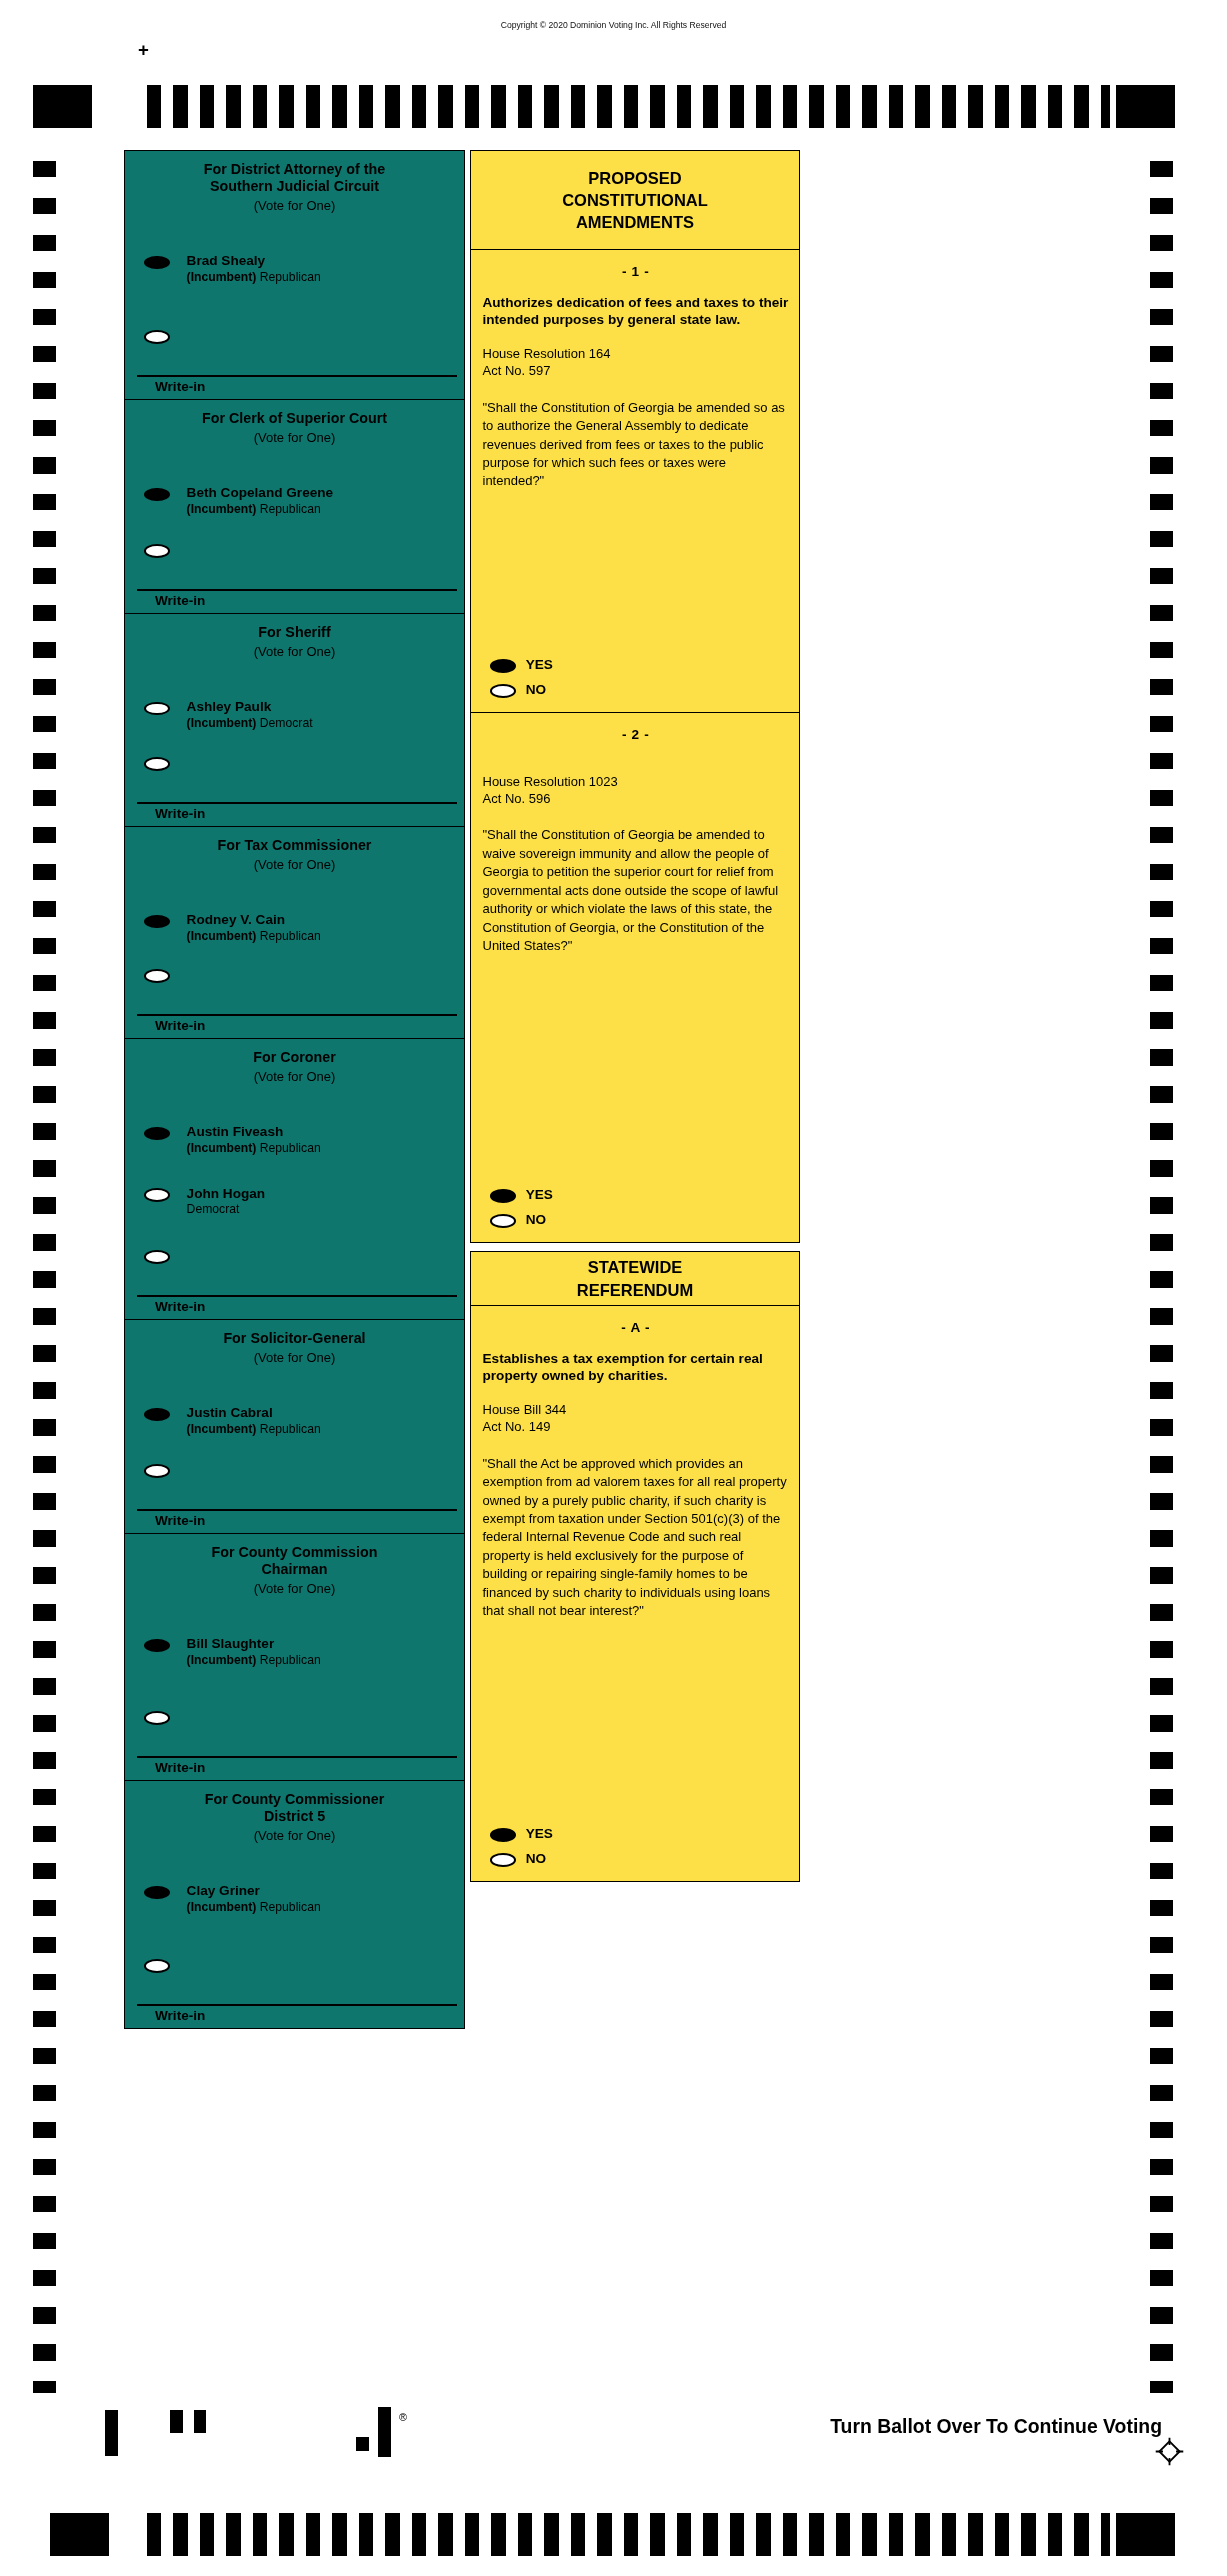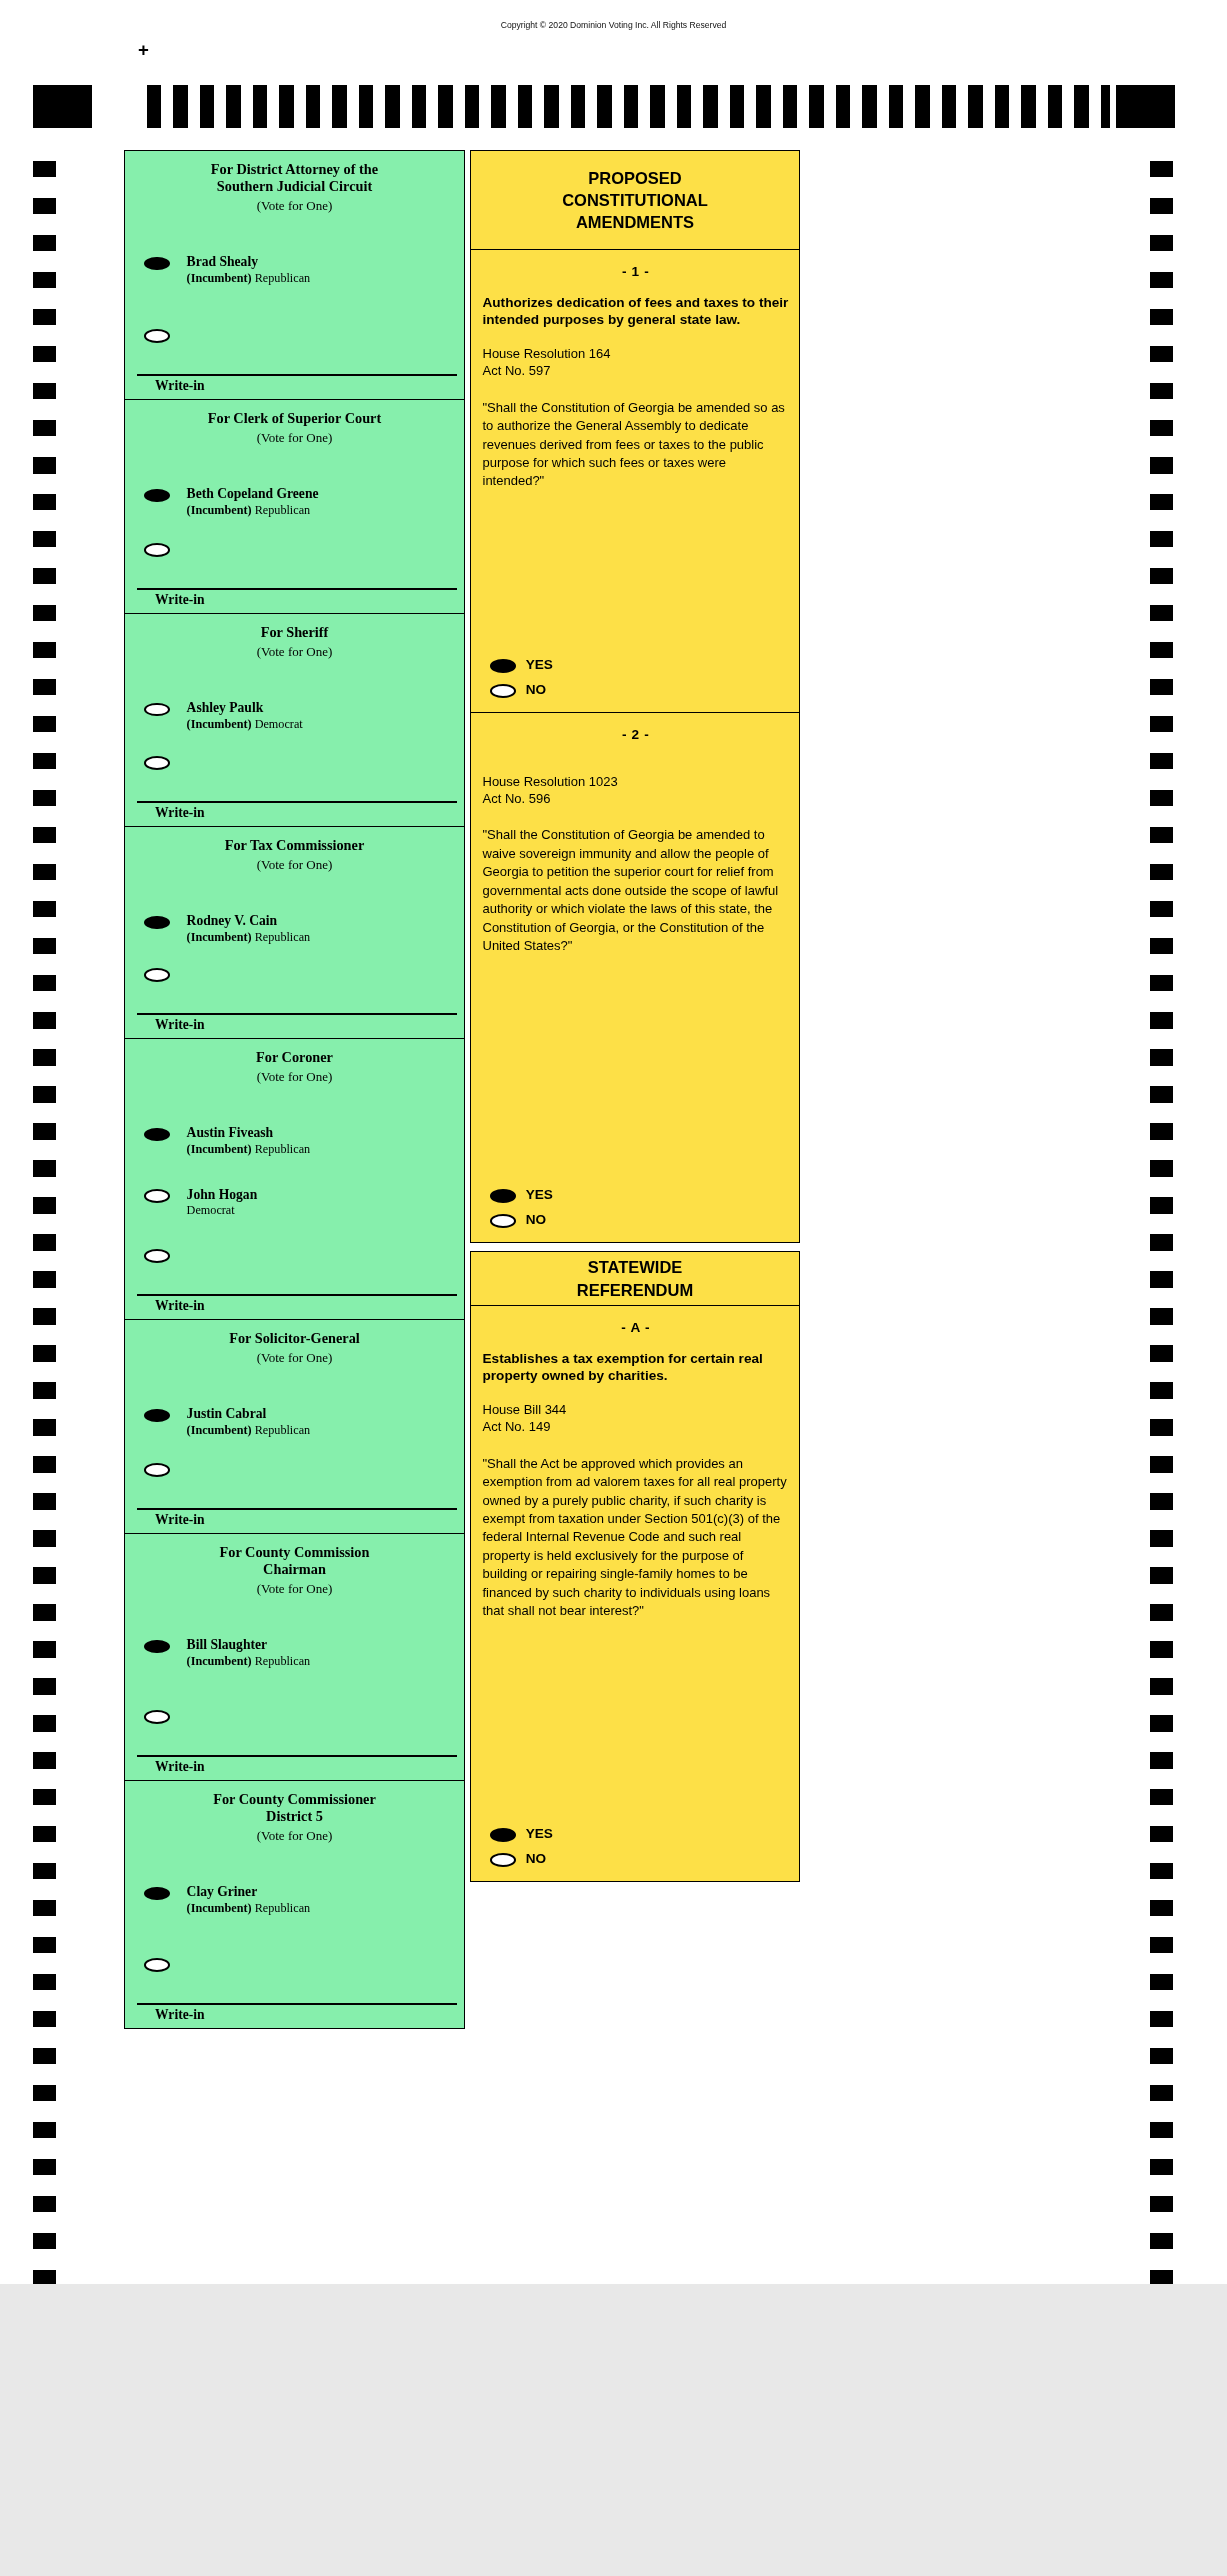--- a/index.html
+++ b/index.html
@@ -1,17 +1,17 @@
 <!DOCTYPE html>
 <html style="font-size:11.5px"><head>
 <meta charset="utf-8">
 <style>
   * { margin:0; padding:0; box-sizing:border-box; }
   body { background:#e8e8e8; font-family:"Liberation Sans", sans-serif; }
-  .page { position:relative; width:1227px; height:2284px; background:#ffffff; color:#000; overflow:hidden; }
+  .page { position:relative; width:1227px; height:2576px; background:#ffffff; color:#000; overflow:hidden; }
 
   
   .copyright { position:absolute; top:20px; left:0; width:1227px; text-align:center; font-size:8.6px; color:#111; }
   .plus-mark { position:absolute; left:138px; top:39px; font-size:18.6px; font-weight:bold; }
   .corner { position:absolute; background:#000; width:59px; height:43px; }
   .corner.tl { left:33px;  top:85px; }
   .corner.tr { left:1116px; top:85px; }
   .corner.bl { left:50px;  top:2513px; }
   .corner.br { left:1116px; top:2513px; }
   .band { position:absolute; height:43px; left:147px; width:963px;
@@ -26,21 +26,21 @@
   .cal.b1 { left:105px; top:2410px; width:13px; height:46px; }
   .cal.b2 { left:170px; top:2410px; width:13px; height:23px; }
   .cal.b3 { left:194px; top:2410px; width:12.2px; height:23px; }
   .cal.sq { left:356px; top:2437px; width:13px; height:14.3px; }
   .cal.b4 { left:378px; top:2407px; width:13px; height:50px; }
   .regmark { position:absolute; left:399px; top:2411px; font-size:10.8px; }
   .turn-over { position:absolute; right:65px; top:2415px; font-size:19.4px; font-weight:bold; }
   .diamond-icon { position:absolute; left:1155px; top:2437px; }
 
   
-  .lbox { position:absolute; left:124px; top:150px; width:341px; border:1.4px solid #000; background:#86efac;font-family:Liberation Serif, serif; }
+  .lbox { position:absolute; left:124px; top:150px; width:341px; border:1.4px solid #000; background:#0f766e; }
   .rcol { position:absolute; left:470px; top:150px; width:330px; }
   .rbox { border:1.4px solid #000; background:#fde047; }
   .rbox + .rbox { margin-top:8px; }
 
   
   .contest { display:flex; flex-direction:column; border-bottom:1.4px solid #000; padding-top:10px; }
   .contest:last-child { border-bottom:none; }
   .c1{min-height:249px}.c2{min-height:214px}.c3{min-height:213px}.c4{min-height:212px}
   .c5{min-height:281px}.c6{min-height:214px}.c7{min-height:247px}.c8{min-height:247px}
   .c-title { text-align:center; font-weight:bold; font-size:14.3px; line-height:1.18; white-space:pre-line; }

